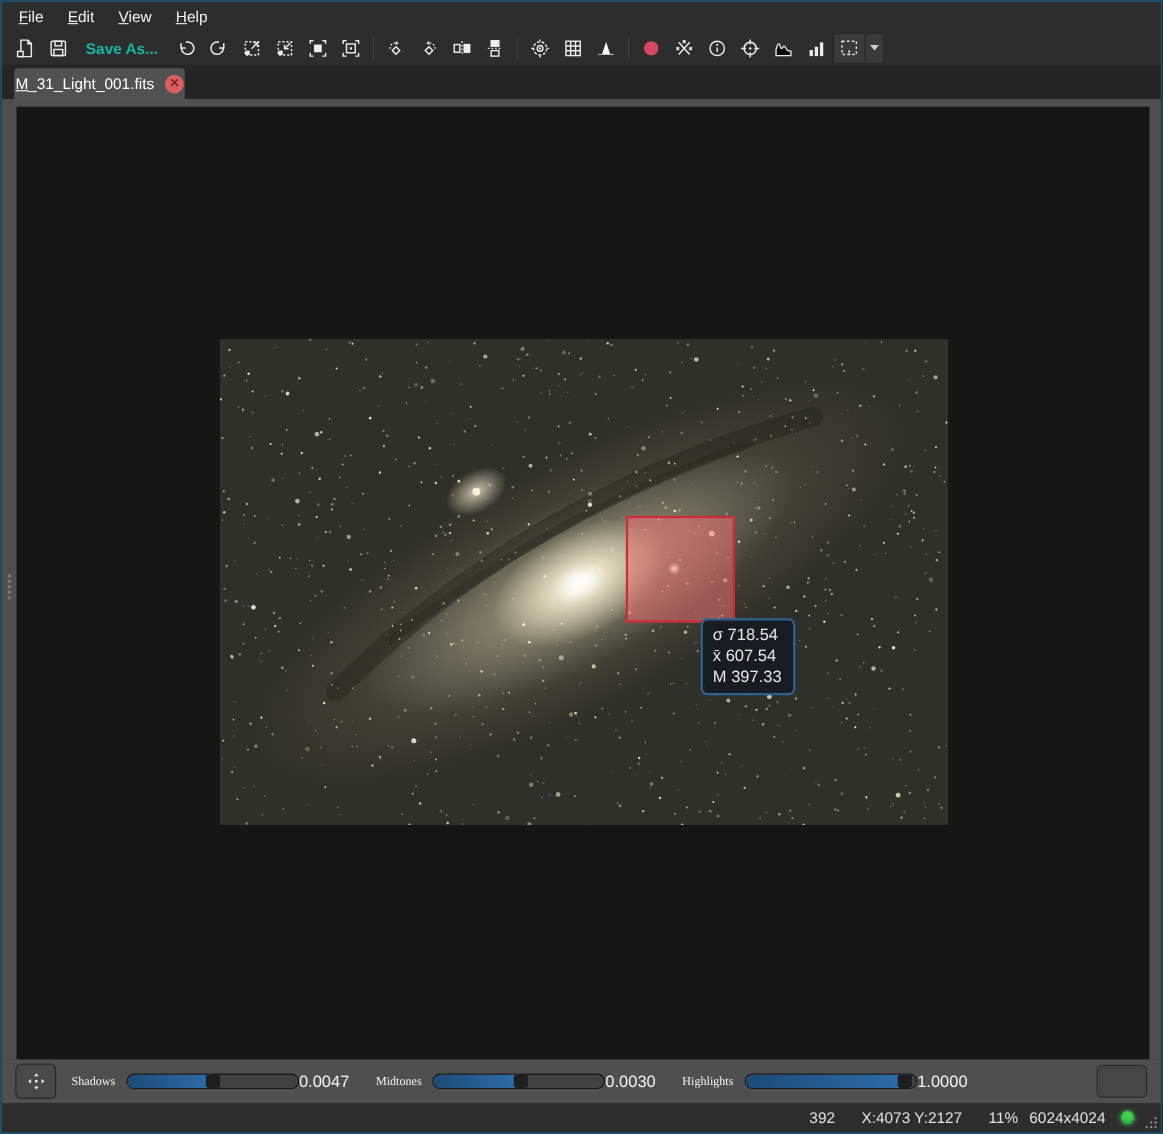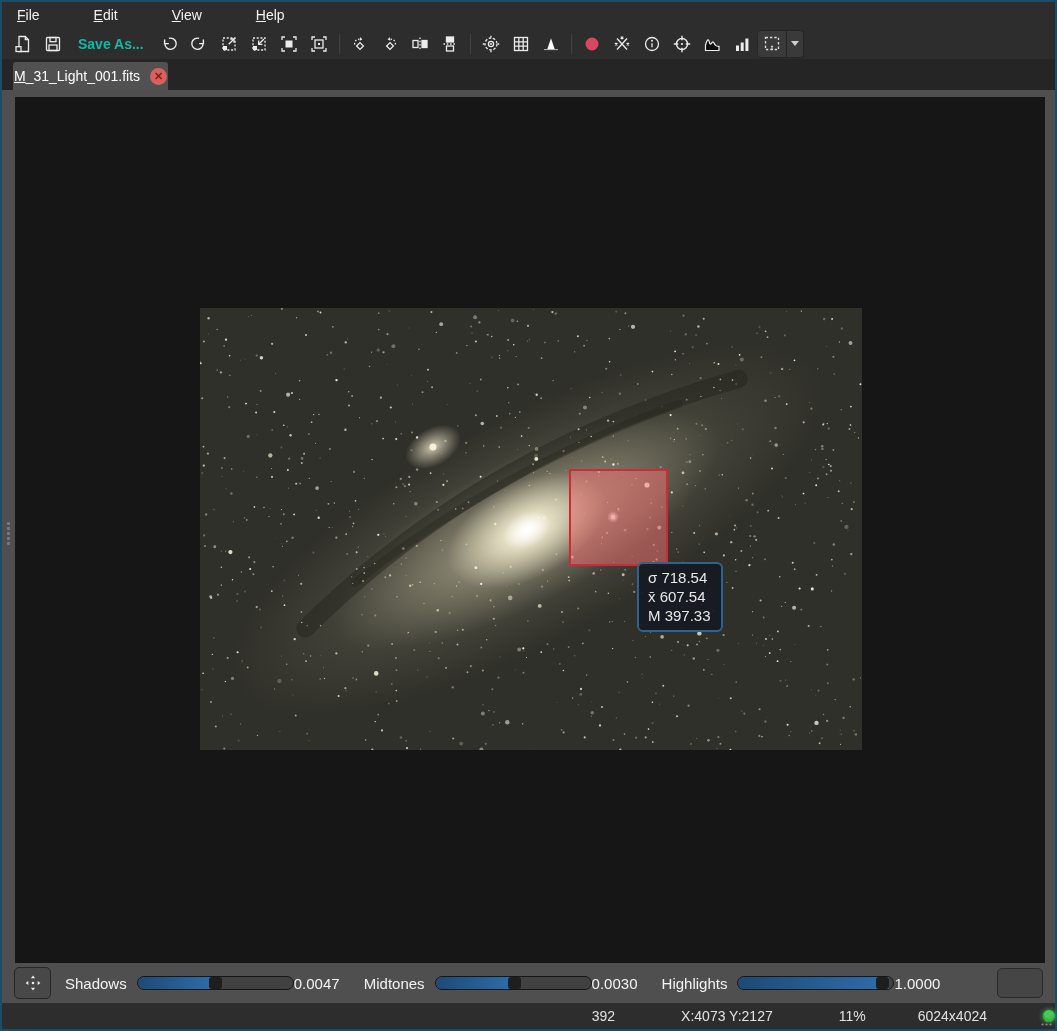--- a/index.html
+++ b/index.html
@@ -10,21 +10,21 @@
     --status-green:#3fd154;
     --toolbar-red-dot:#d5485f;
     --tab-close-red:#da5f5f;
   }
   *{margin:0;padding:0;box-sizing:border-box;}
   html,body{width:1057px;height:1031px;background:#101010;}
   body{font-family:"Liberation Sans", sans-serif; color:#ececec; overflow:hidden;}
   .window{width:1057px;height:1031px;border:2px solid #1d4c66;background:#2d2d2d;display:flex;flex-direction:column;position:relative;}
 
   
-  .menubar{height:26px;display:flex;align-items:center;padding-left:4px;background:#2d2d2d;flex:0 0 auto;gap:32px;}
+  .menubar{height:26px;display:flex;align-items:center;padding-left:4px;background:#2d2d2d;flex:0 0 auto;}
   .menu-item{display:inline-block;font-size:14px;color:#f2f2f2;padding:2px 11px;cursor:default;}
   .menu-item::first-letter{text-decoration:underline;}
 
   
   .toolbar{height:31px;display:flex;align-items:center;padding-left:6px;background:#2d2d2d;flex:0 0 auto;}
   .tbtn{background:none;border:none;width:30px;height:28px;display:flex;align-items:center;justify-content:center;padding:0;}
   .tbtn svg{display:block;}
   .tbtn.wide{width:auto;padding:0 10px;font-family:Liberation Sans, sans-serif;font-size:14px;font-weight:600;color:#14b8a6;}
   .tsep{width:1px;height:20px;background:#414141;margin:0 5px;flex:0 0 auto;}
   .tbtn.pressed{background:#3a3a3a;border:1px solid #252525;border-radius:4px;}
@@ -47,29 +47,29 @@
 
   .astro{position:absolute;left:185px;top:211px;width:716px;height:442px;}
   .astro svg{position:absolute;left:0;top:0;}
 
   .selection{position:absolute;left:369px;top:161px;width:99px;height:97px;border:2px solid var(--selection-red);background:var(--selection-fill);}
   .stat-tip{position:absolute;left:437px;top:254px;background:rgba(23,26,32,0.93);border:2px solid var(--tooltip-border);border-radius:6px;padding:4px 10px 5px 9px;font-size:15px;line-height:19px;color:#e8e8e8;white-space:nowrap;}
 
   
   .stretchbar{height:40px;background:#4f4f4f;display:flex;align-items:center;padding:0 12px;gap:0;flex:0 0 auto;}
   .panbtn{width:37px;height:32px;border:1px solid #262626;border-radius:5px;background:#484848;display:flex;align-items:center;justify-content:center;margin-right:14px;padding:0;}
-  .slabel{font-size:15px;color:#f2f2f2;margin-right:10px;}
+  .slabel{font-size:11px;color:#f2f2f2;margin-right:10px;font-family:Liberation Serif, serif;}
   .svalue{font-size:15px;color:#f2f2f2;margin-left:0;margin-right:18px;min-width:52px;}
   .slider{position:relative;width:157px;height:14px;border:1px solid #161616;border-radius:7px;background:#414141;flex:0 0 auto;}
   .slider .fill{position:absolute;left:0;top:0;bottom:0;border-radius:7px 0 0 7px;background:linear-gradient(to right,#1d4a75,var(--accent-blue));}
   .slider .knob{position:absolute;top:0;width:13px;height:12px;background:#1e1e1e;border-radius:3px;}
   .blankbtn{width:46px;height:30px;border:1px solid #2a2a2a;border-radius:5px;background:#454545;margin-left:auto;}
 
   
-  .statusbar{height:26px;background:#2d2d2d;display:flex;align-items:center;justify-content:flex-end;font-size:14px;color:#e2e2e2;position:relative;flex:0 0 auto;gap:42px;}
+  .statusbar{height:26px;background:#2d2d2d;display:flex;align-items:center;justify-content:flex-end;padding-right:24px;font-size:14px;color:#e2e2e2;position:relative;flex:0 0 auto;}
   .st{margin-left:24px;}
   .st.tight{margin-left:10px;}
   .led{width:12px;height:12px;border-radius:50%;background:var(--status-green);box-shadow:0 0 4px 1px rgba(70,230,90,.55), inset 0 -2px 3px rgba(0,90,0,.4);margin-left:14px;}
   .grip{position:absolute;right:2px;bottom:2px;}
 </style>
 </head>
 <body>
 
 <div class="window">
 

